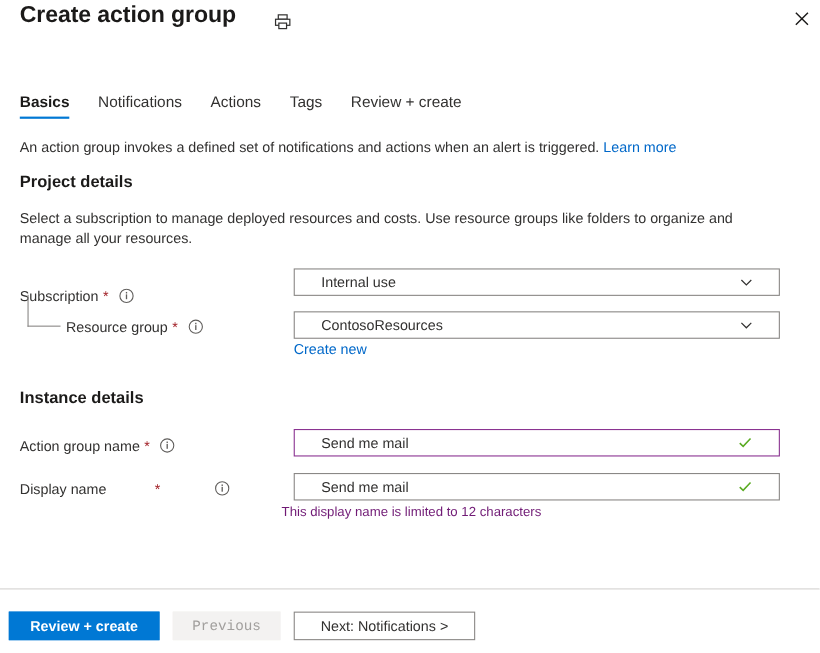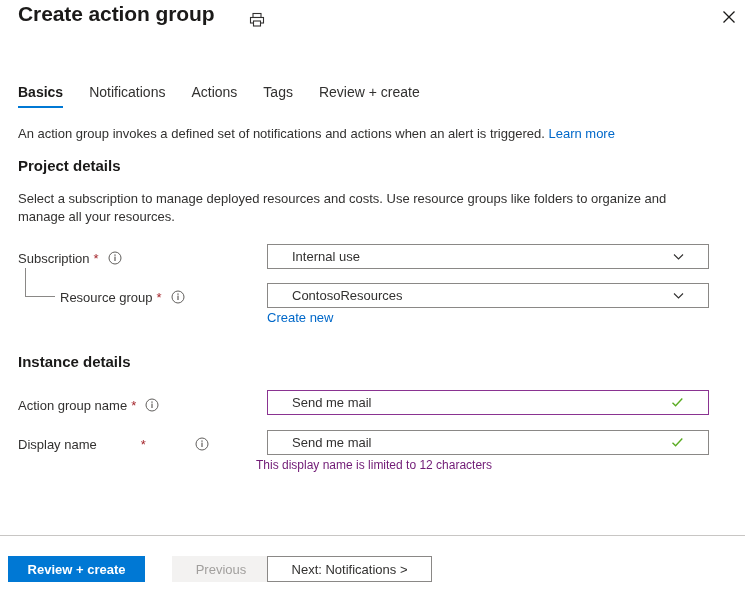--- a/index.html
+++ b/index.html
@@ -254,26 +254,27 @@
   }
   .btn-primary {
     left: 8px;
     min-width: 137px;
     background: #0078d4;
     color: #ffffff;
     font-weight: 600;
     border-color: #0078d4;
   }
   .btn-disabled {
-    left: 172px;
+    left: 157px;
     min-width: 98px;
     background: #f3f2f1;
     color: #a19f9d;
     border-color: #f3f2f1;
     cursor: default;
+    font-family: Liberation Mono, monospace;
   }
   .btn-default {
     left: 267px;
     min-width: 165px;
     background: #ffffff;
     color: #323130;
     border-color: #8a8886;
   }
 </style>
 </head>
@@ -316,21 +317,21 @@
 </div>
 
 <div class="intro">
   <span>An action group invokes a defined set of notifications and actions when an alert is triggered.</span>
   <span class="link">Learn more</span>
 </div>
 
 <div class="section-title" id="project-details-title">Project details</div>
 <div class="section-desc">Select a subscription to manage deployed resources and costs. Use resource groups like folders to organize and manage all your resources.</div>
 
-<div class="form-label" style="left:18px; top:247px;">
+<div class="form-label" style="left:18px; top:258px;">
   <span>Subscription</span>
   <span class="req">*</span>
   <span class="info-icon">
     <svg width="14" height="14" viewBox="0 0 14 14">
       <circle cx="7" cy="7" r="6" stroke="#605e5c" stroke-width="1" fill="none"></circle>
       <rect x="6.4" y="5.6" width="1.2" height="4.4" fill="#605e5c"></rect>
       <rect x="6.4" y="3.4" width="1.2" height="1.4" fill="#605e5c"></rect>
     </svg>
   </span>
 </div>

